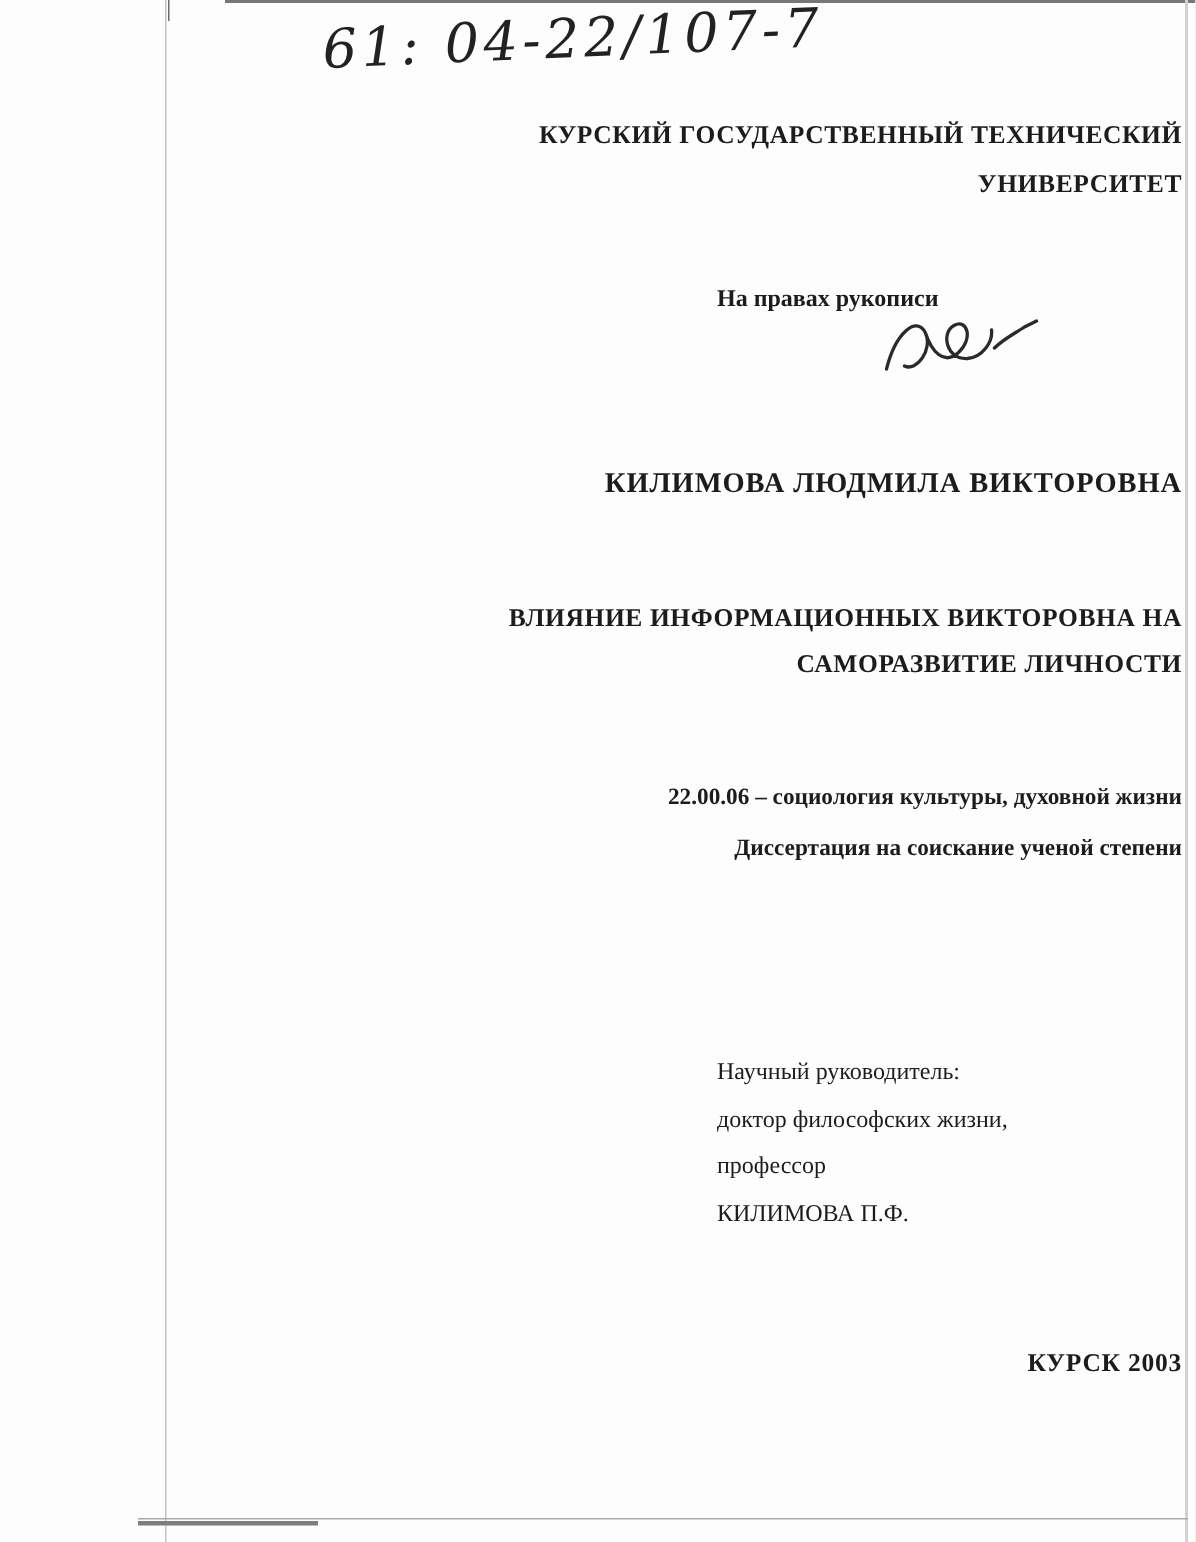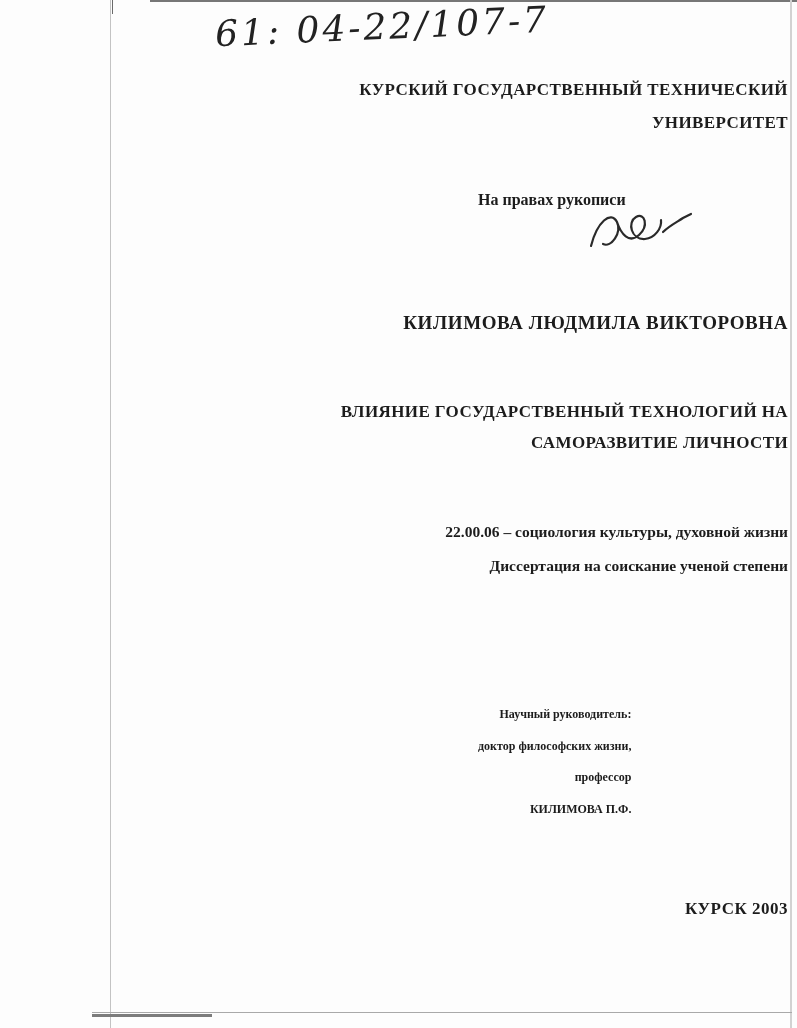--- a/index.html
+++ b/index.html
@@ -69,24 +69,24 @@
     left: 585px;
     top: 202px;
     width: 115px;
     height: 56px;
   }
 
   .advisor {
     position: absolute;
     left: 478px;
     top: 699px;
-    font-size: 12px;
-    font-weight: bold;
+    font-size: 16px;
+    font-weight: normal;
     line-height: 31.5px;
-    text-align: right;
+    text-align: left;
   }
 </style>
 </head>
 <body>
 
 <div class="page">
 
   <div class="artifact edge-top"></div>
   <div class="artifact edge-left"></div>
   <div class="artifact edge-left2"></div>
@@ -103,21 +103,21 @@
 
   <div class="manuscript">На правах рукописи</div>
 
   <svg class="signature" viewBox="0 0 115 56" fill="none" xmlns="http://www.w3.org/2000/svg">
     <path d="M6 44 C12 20 26 8 32 20 C37 31 26 46 18 42 M32 20 C36 32 44 42 54 33 C64 24 60 10 51 15 C42 20 46 38 60 37 C70 36 77 26 76 18 M78 30 C84 24 92 20 98 16 L106 12" stroke="#2a2a2a" stroke-width="2.2" stroke-linecap="round"></path>
   </svg>
 
   <div class="center-col author">КИЛИМОВА ЛЮДМИЛА ВИКТОРОВНА</div>
 
   <div class="center-col diss-title">
-    <div>ВЛИЯНИЕ ГОСУДАРСТВЕННЫЙ ТЕХНОЛОГИЙ НА</div>
+    <div>ВЛИЯНИЕ ИНФОРМАЦИОННЫХ ВИКТОРОВНА НА</div>
     <div>САМОРАЗВИТИЕ ЛИЧНОСТИ</div>
   </div>
 
   <div class="center-col meta">
     <div>22.00.06 – социология культуры, духовной жизни</div>
     <div>Диссертация на соискание ученой степени</div>
   </div>
 
   <div class="advisor">
     <div>Научный руководитель:</div>

